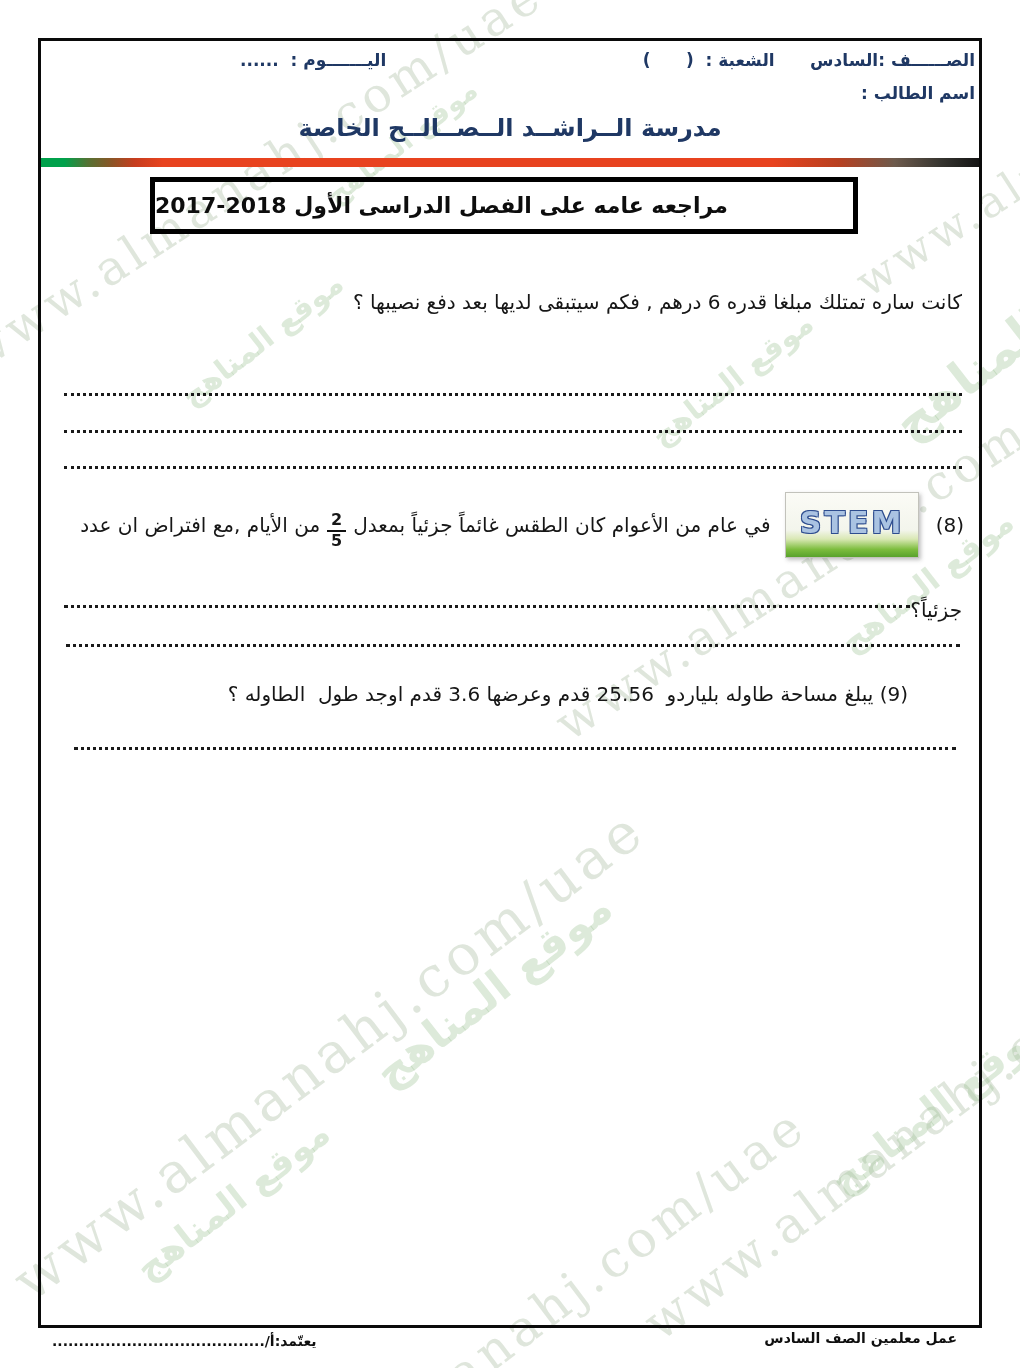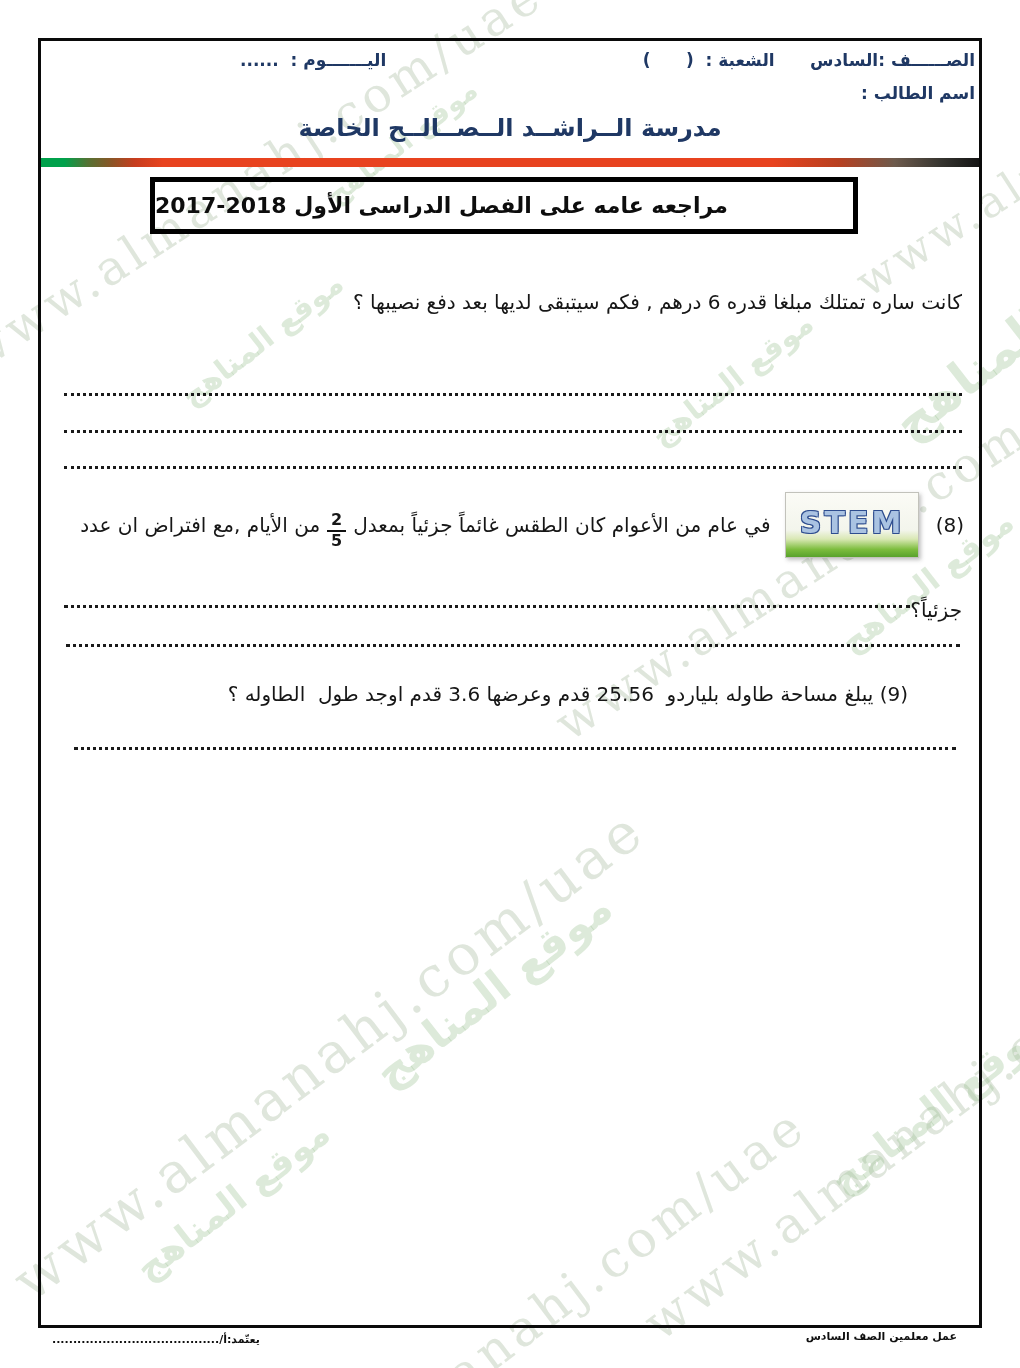--- a/index.html
+++ b/index.html
@@ -77,21 +77,21 @@
     text-shadow:1px 1px 0 #2e4d8f,-1px -1px 0 #2e4d8f,1px -1px 0 #2e4d8f,-1px 1px 0 #2e4d8f;
     direction:ltr;
   }
   .frac{
     display:inline-block;vertical-align:-14px;text-align:center;
     line-height:1.05;font-size:16px;font-weight:bold;margin:0 7px;
   }
   .frac .num{display:block;padding:0 4px 1px;border-bottom:2px solid #111;}
   .frac .den{display:block;padding-top:1px;}
   
-  .foot{position:absolute;font-size:11px;font-weight:bold;color:#0f0f0f;direction:rtl;text-align:right;}
+  .foot{position:absolute;font-size:14px;font-weight:bold;color:#0f0f0f;direction:rtl;text-align:right;}
   .foot-right{top:1330px;right:63px;}
   .foot-left{top:1333px;left:52px;}
 </style>
 </head>
 <body>
 
 <div class="page">
 
   <div class="wm-layer">
     <span class="wm-url" style="left:-30px;top:330px;font-size:48px;transform:rotate(-33deg);">www.almanahj.com/uae</span>

